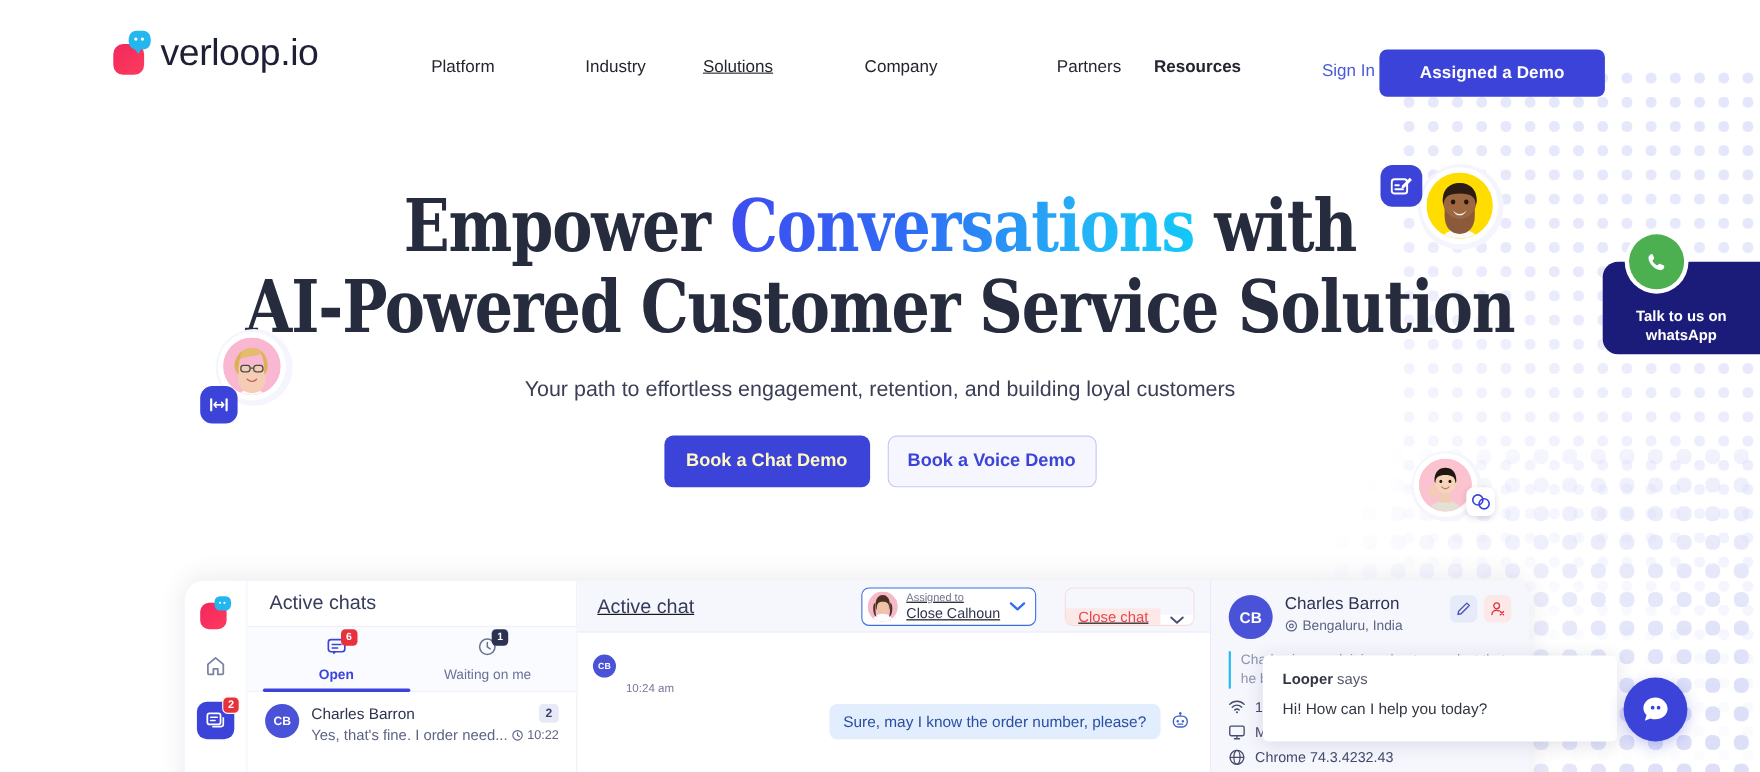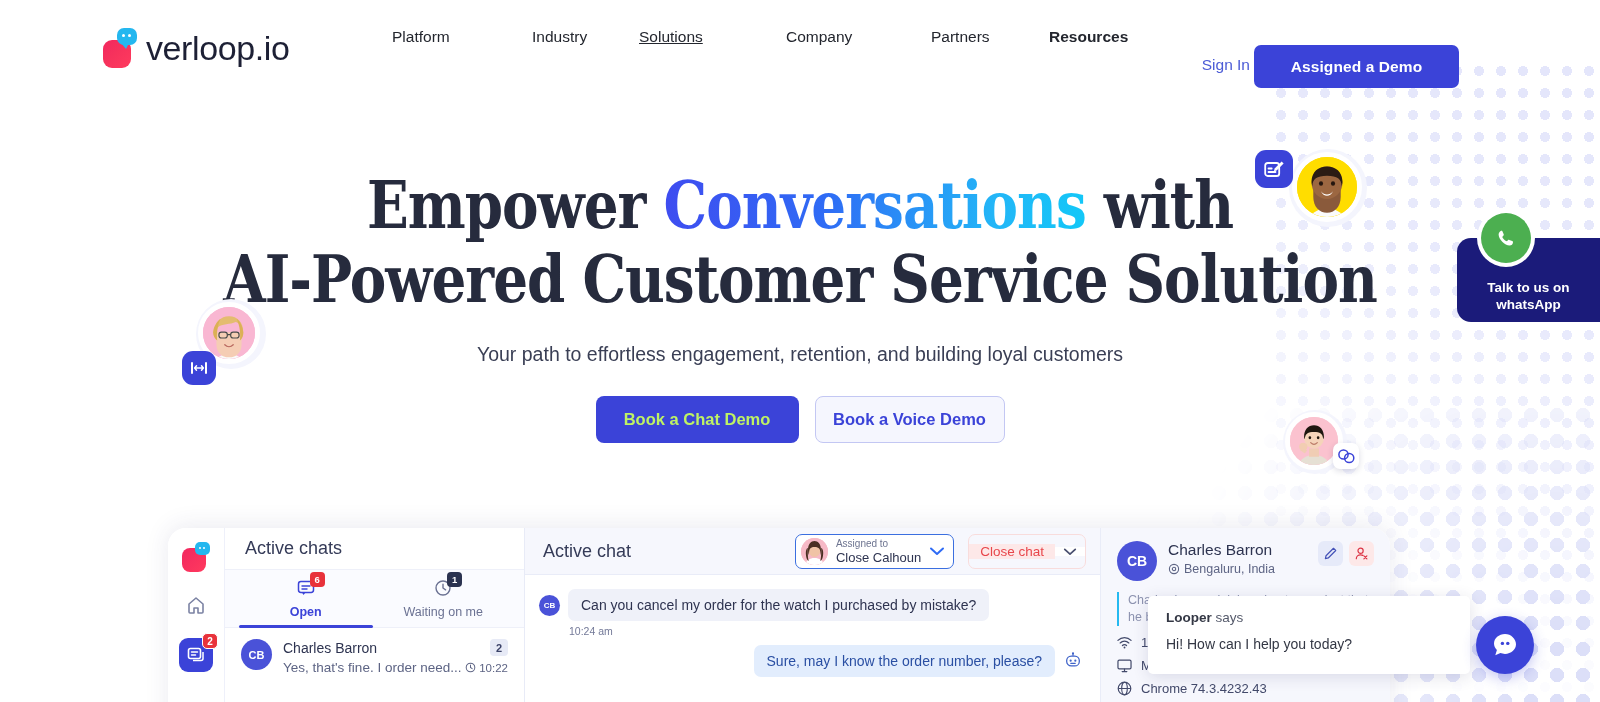--- a/index.html
+++ b/index.html
@@ -74,27 +74,27 @@
     font-size: 34px; font-weight: 500; color: #1d2035;
     letter-spacing: -0.4px;
   }
 
   .nav {
     position: absolute; left: 392px; top: 28px;
     display: flex; align-items: center; gap: 0;
   }
   .nav-item {
     font-size: 15.5px; color: #23262e; padding: 0 0;
-    cursor: pointer; white-space: nowrap;
+    cursor: pointer; white-space: nowrap; margin-top: 24px;
   }
   .nav-item.n0 { width: 140px; }
   .nav-item.n1 { width: 107px; }
   .nav-item.n2 { width: 147px; text-decoration: underline; }
   .nav-item.n3 { width: 145px; }
-  .nav-item.n4 { width: 118px; }
+  .nav-item.n4 { width: 118px; text-align: center; }
   .nav-item.n5 { width: 90px; font-weight: bold; }
 
   .signin {
     position: absolute; right: 350px; top: 56px;
     font-size: 15.5px; color: #4b5bd6; cursor: pointer;
   }
   .demo-btn {
     position: absolute; right: 141px; top: 45px;
     width: 205px; height: 43px;
     background: #3b43d8; color: #fff;
@@ -126,22 +126,22 @@
   }
   .subheadline {
     position: absolute; top: 343px; left: 0; width: 1600px;
     text-align: center; font-size: 19.5px; color: #3a3f55;
   }
   .cta-row {
     position: absolute; top: 396px; left: 0; width: 1600px;
     display: flex; justify-content: center; gap: 16px;
   }
   .btn-primary {
-    width: 203px; height: 47px;
-    background: #3b43d8; color: #bef264;
+    width: 187px; height: 47px;
+    background: #3b43d8; color: #fef9c3;
     border: none; border-radius: 8px;
     font-family: "Liberation Sans", sans-serif;
     font-size: 16.5px; font-weight: bold; cursor: pointer;
   }
   .btn-secondary {
     width: 190px; height: 47px;
     background: #f5f6fe; color: #3b43d8;
     border: 1px solid #c3c7f3; border-radius: 8px;
     font-family: "Liberation Sans", sans-serif;
     font-size: 16.5px; font-weight: bold; cursor: pointer;
@@ -312,41 +312,42 @@
     background: #e7eaf6; color: #3b4268; font-size: 11px; font-weight: bold;
     display: flex; align-items: center; justify-content: center;
   }
   .ci-bot { display: flex; justify-content: space-between; align-items: center; margin-top: 4px; }
   .ci-prev { font-size: 13.5px; color: #5d6484; }
   .ci-time { font-size: 11.5px; color: #5d6484; display: flex; align-items: center; gap: 3px; }
 
   
   .col-chat { flex: 1; display: flex; flex-direction: column; background: #fff; }
   .chat-head {
-    height: 47px; display: flex; align-items: center; gap: 14px;
+    height: 47px; display: flex; align-items: center; gap: 26px;
     padding: 0 14px 0 18px; background: #f6f7fd;
     border-bottom: 1px solid #e9ecf8;
+    text-decoration: underline;
   }
   .chat-title { font-size: 18px; color: #353b58; font-weight: 500; flex: 1; }
   .assign {
     display: flex; align-items: center; gap: 8px;
     height: 35px; padding: 0 8px 0 5px;
     background: #fff; border: 1.5px solid #3b6fe0; border-radius: 7px;
     cursor: pointer;
   }
   .assign-av {
     position: relative;
     width: 27px; height: 27px; border-radius: 50%;
     background: #f6b9c6; overflow: hidden; flex: 0 0 27px;
   }
   .assign-txt { line-height: 12px; }
   .assign-l1 { font-size: 10px; color: #6d7490; }
   .assign-l2 { font-size: 13px; color: #2d3350; margin-top: 2px; }
   .close-chat {
-    display: flex; align-items: center;
+    display: flex; align-items: flex-end;
     height: 35px; border-radius: 7px; overflow: hidden;
     border: 1px solid #f8dcdc;
     cursor: pointer;
   }
   .close-chat-lbl {
     background: #fde8e8; color: #e8464b;
     display: flex; align-items: center; padding: 0 11px;
     font-size: 13.5px;
   }
   .close-chat-caret {
@@ -635,21 +636,20 @@
             <svg width="14" height="9" viewBox="0 0 16 10">
               <path d="M2 2.5L8 8l6-5.5" fill="none" stroke="#4a5070" stroke-width="2" stroke-linecap="round" stroke-linejoin="round"></path>
             </svg>
           </div>
         </div>
       </div>
 
       <div class="msgs">
         <div class="msg-in">
           <div class="msg-av">CB</div>
-          <div class="bubble-in">Can you cancel my order for the watch I purchased by mistake?</div>
         </div>
         <div class="msg-time">10:24 am</div>
 
         <div class="msg-out">
           <div class="bubble-out">Sure, may I know the order number, please?</div>
           <svg width="18" height="18" viewBox="0 0 20 20">
             <path d="M10 1.5v2.2" stroke="#3f63c9" stroke-width="1.3" stroke-linecap="round"></path>
             <circle cx="10" cy="1.6" r="1.2" fill="#3f63c9"></circle>
             <rect x="3" y="4.5" width="14" height="11" rx="5" fill="none" stroke="#3f63c9" stroke-width="1.4"></rect>
             <circle cx="7.4" cy="9.6" r="1.2" fill="#3f63c9"></circle>

